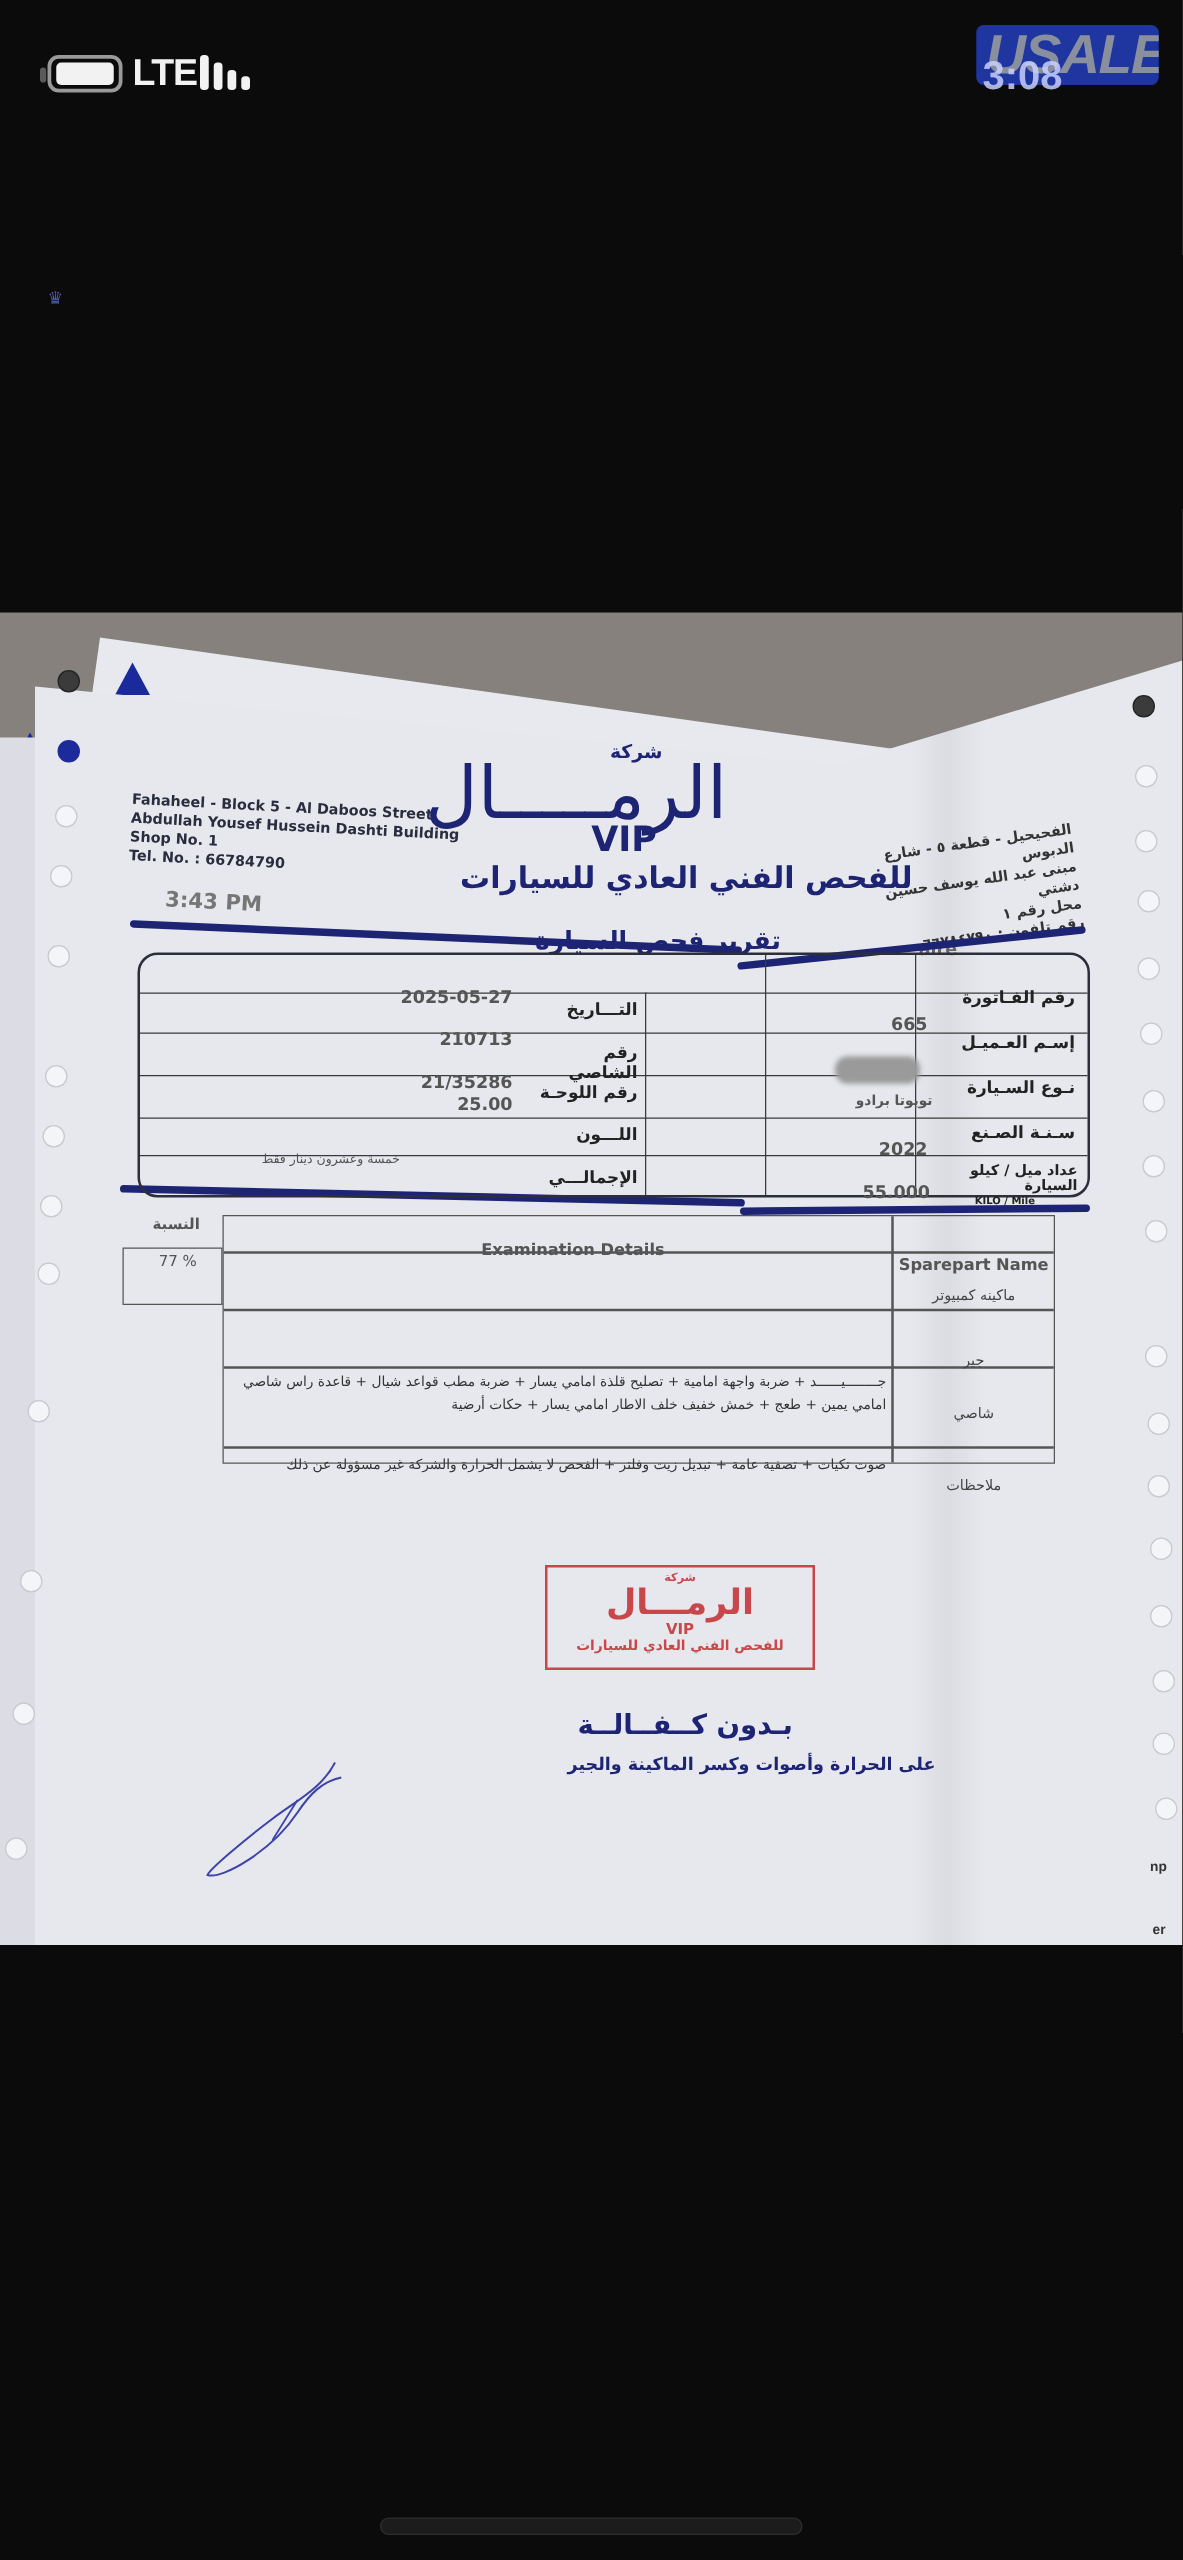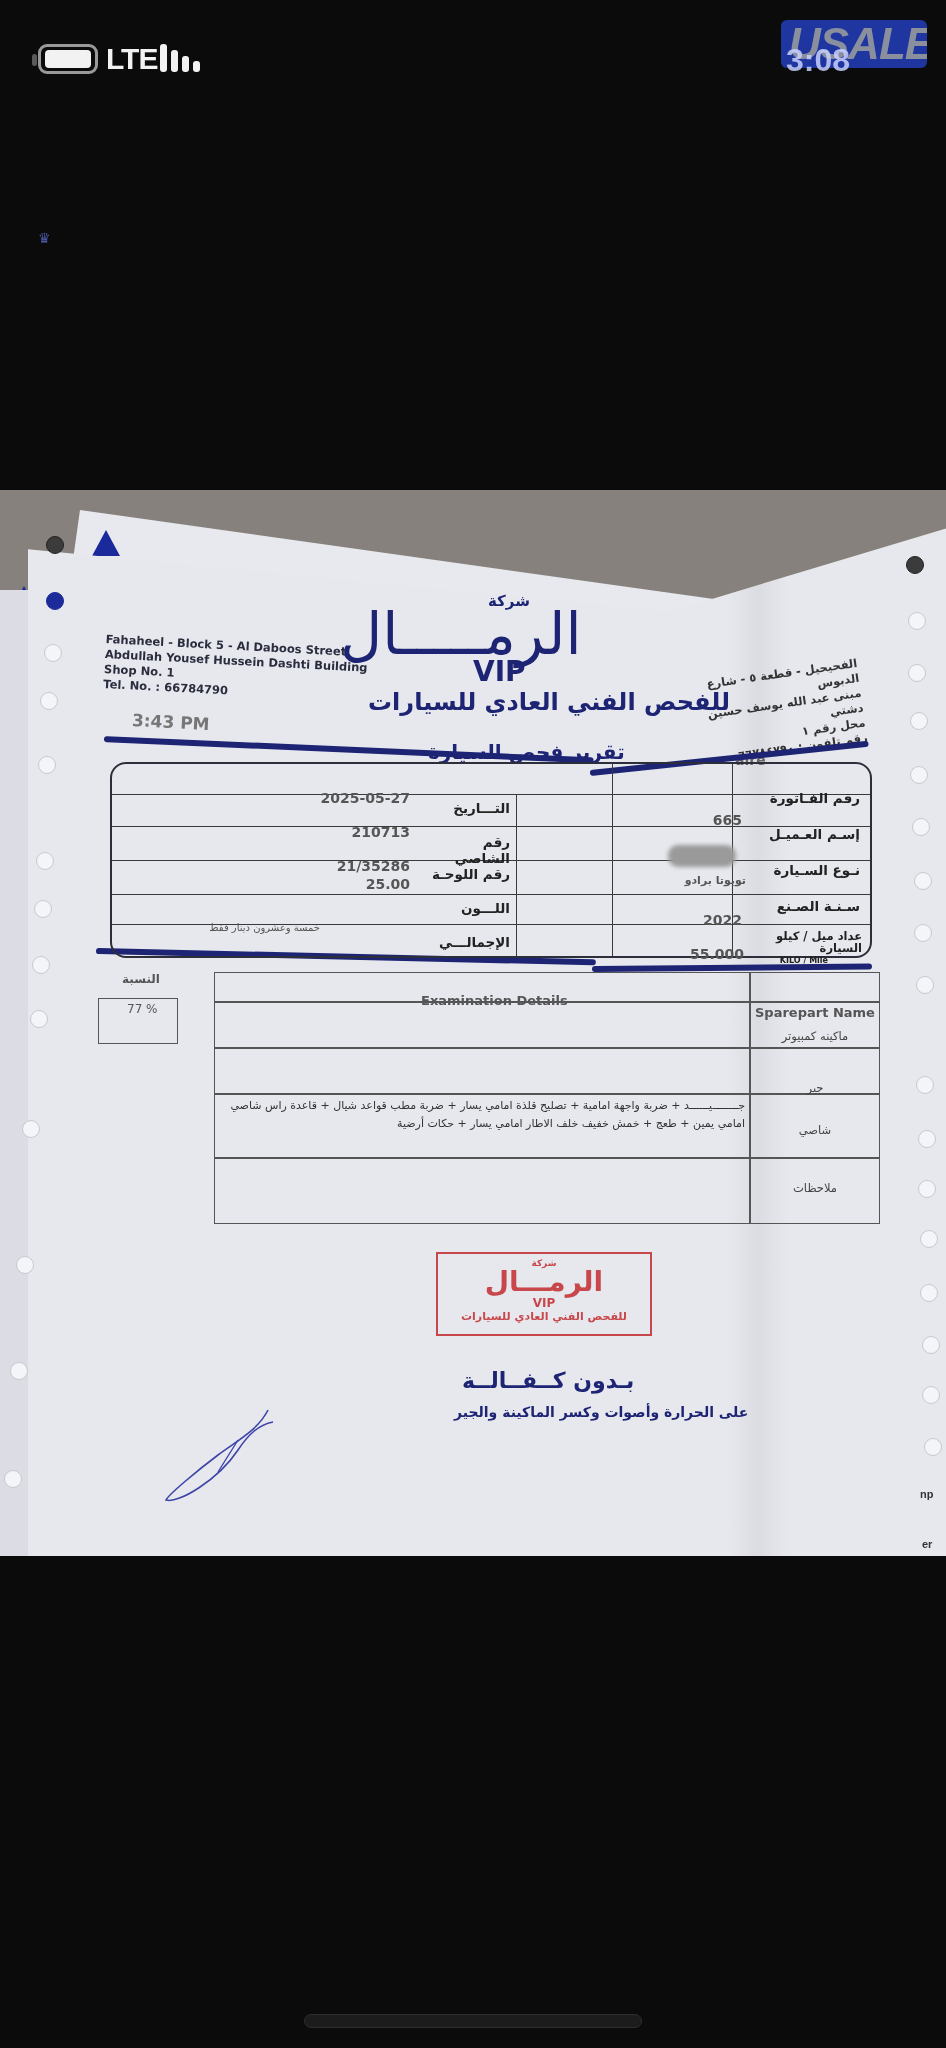--- a/index.html
+++ b/index.html
@@ -49,21 +49,21 @@
   .info-row { position: absolute; left: 0; right: 0; height: 1px; background: #3a3a3a; }
   .cell-label { position: absolute; font-size: 13.5px; font-weight: 700; color: #222; direction: rtl; text-align: right; }
   .cell-value { position: absolute; font-size: 14px; font-weight: 700; color: #555; text-align: right; }
   .vline { position: absolute; width: 1px; background: #3a3a3a; }
   .blur { position: absolute; left: 668px; top: 845px; width: 68px; height: 22px; border-radius: 10px; background: #9a9a9a; filter: blur(2px); }
 
   
   .pct-label { position: absolute; left: 122px; top: 972px; font-size: 12px; color: #555; font-weight: 700; direction: rtl; }
   .pct-box { position: absolute; left: 98px; top: 998px; width: 80px; height: 46px; border: 1.5px solid #555; }
   .pct-val { position: absolute; left: 28px; top: 3px; font-size: 12px; color: #555; }
-  .exam-table { position: absolute; left: 178px; top: 972px; width: 666px; height: 252px; border: 1.5px solid #555; margin-left: 36px; }
+  .exam-table { position: absolute; left: 178px; top: 972px; width: 666px; height: 199px; border: 1.5px solid #555; }
   .exam-head { position: absolute; font-size: 13px; font-weight: 700; color: #555; }
   .exam-hline { position: absolute; left: 0; right: 0; height: 1.5px; background: #555; }
   .exam-vline { position: absolute; left: 534px; top: 0; bottom: 0; width: 1.5px; background: #555; }
   .part-name { position: absolute; left: 536px; width: 128px; text-align: center; font-size: 11.5px; color: #444; direction: rtl; }
   .exam-text { position: absolute; left: 4px; width: 526px; font-size: 11px; color: #333; direction: rtl; text-align: right; line-height: 18px; }
 
   
   .stamp { position: absolute; left: 436px; top: 1252px; width: 216px; height: 84px; border: 2px solid #c8474a; color: #c8474a; text-align: center; }
   .stamp .s-small { font-size: 9px; font-weight: 700; margin-top: 4px; display: block; }
   .stamp .s-name { font-size: 28px; font-weight: 700; display: block; line-height: 28px; }
@@ -221,20 +221,21 @@
   <div class="exam-head doc" style="left:540px;top:32px">Sparepart Name</div>
 
   <div class="part-name doc" style="top:56px">ماكينه كمبيوتر</div>
 
   <div class="part-name doc" style="top:108px">جير</div>
 
   <div class="part-name doc" style="top:150px">شاصي</div>
   <div class="exam-text doc" style="top:124px">جــــــــيــــــد + ضربة واجهة امامية + تصليح قلذة امامي يسار + ضربة مطب قواعد شيال + قاعدة راس شاصي امامي يمين + طعج + خمش خفيف خلف الاطار امامي يسار + حكات أرضية</div>
 
   <div class="part-name doc" style="top:208px">ملاحظات</div>
+  <div class="exam-text doc" style="top:190px">صوت تكيات + تصفية عامة + تبديل زيت وفلتر + الفحص لا يشمل الحرارة والشركة غير مسؤولة عن ذلك</div>
 </div>
 
 <div class="stamp doc">
   <span class="s-small">شركة</span>
   <span class="s-name">الرمـــال</span>
   <span class="s-vip">VIP</span>
   <span class="s-tag">للفحص الفني العادي للسيارات</span>
 </div>
 
 <div class="no-warranty doc">بـدون كــفــالــة</div>

